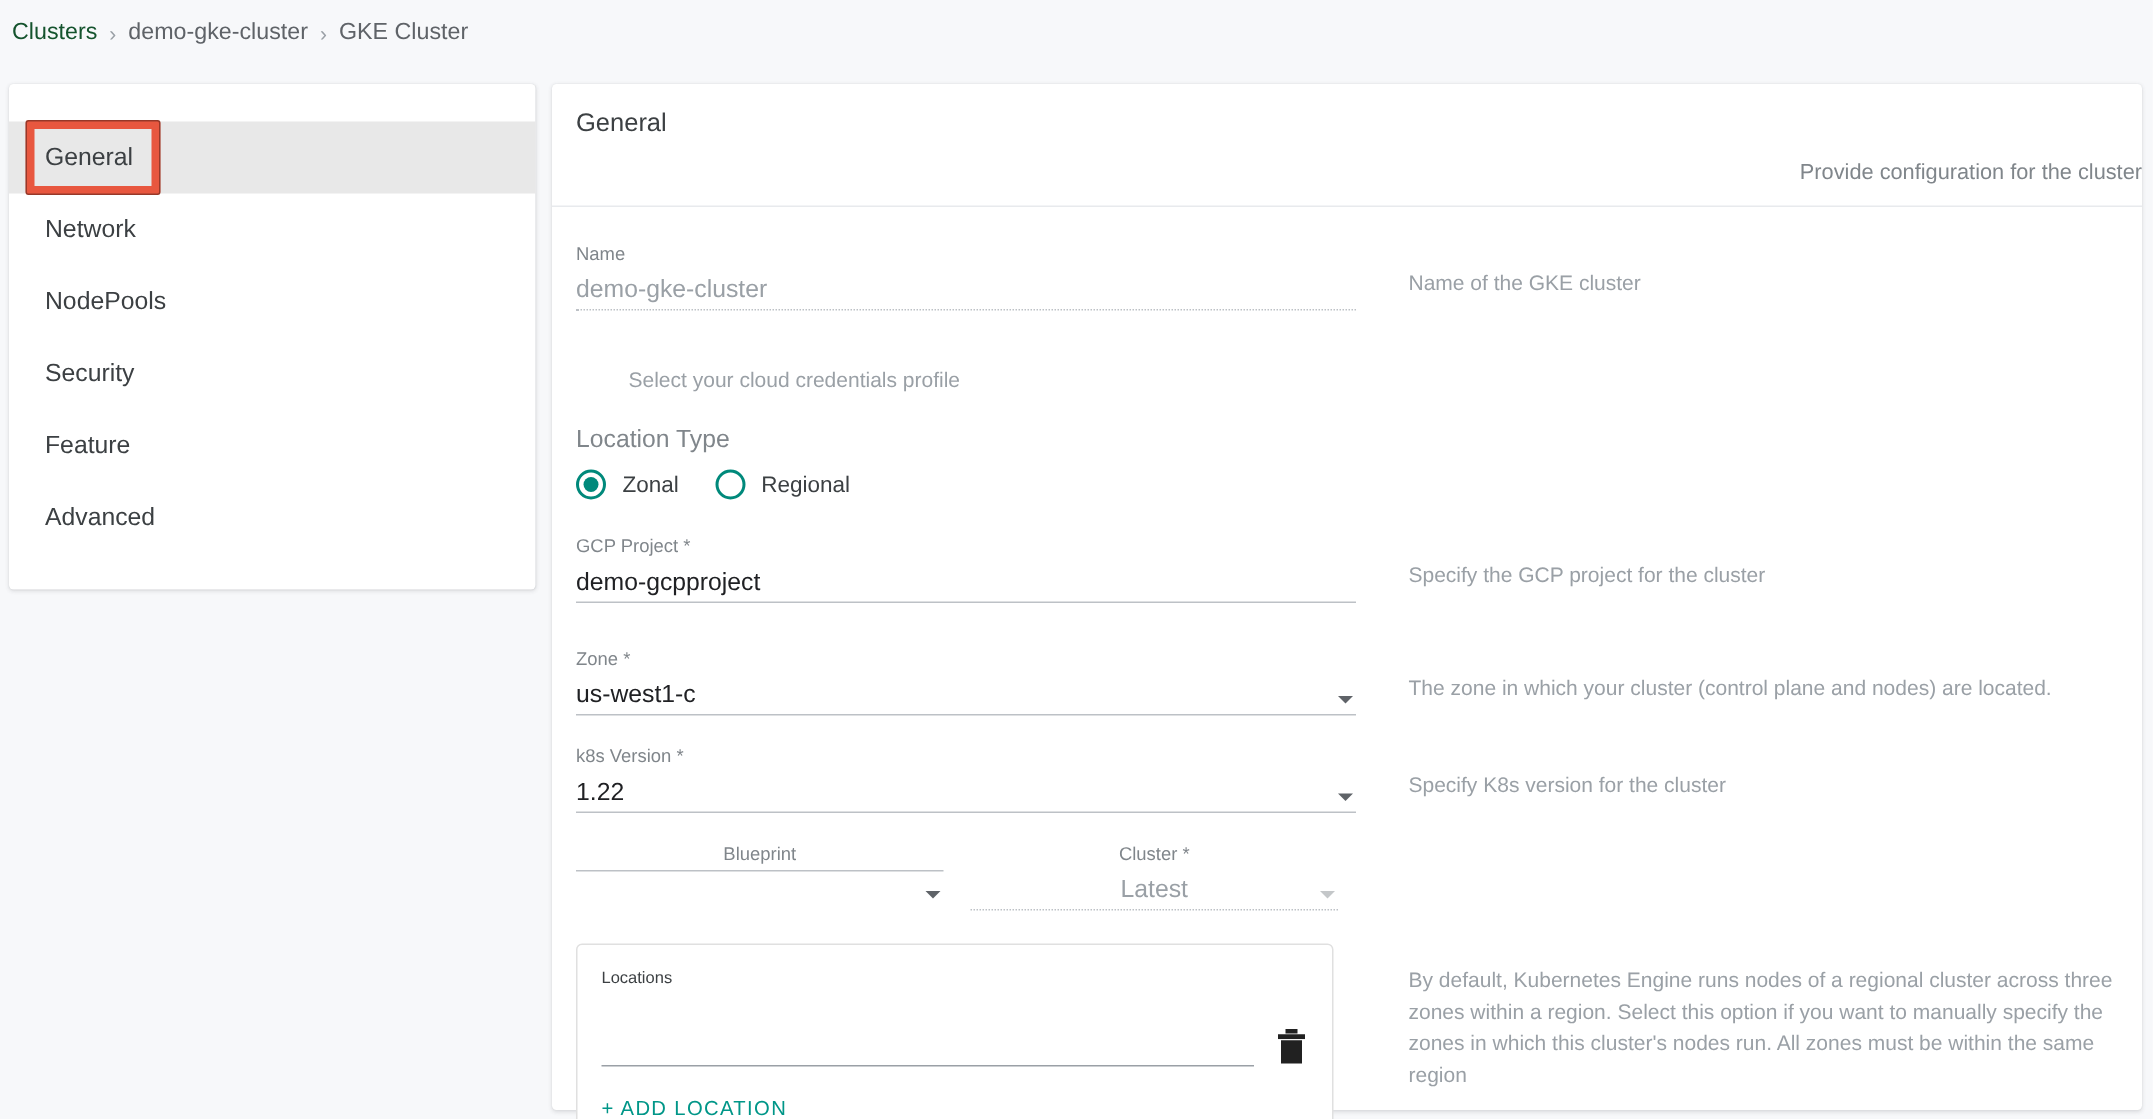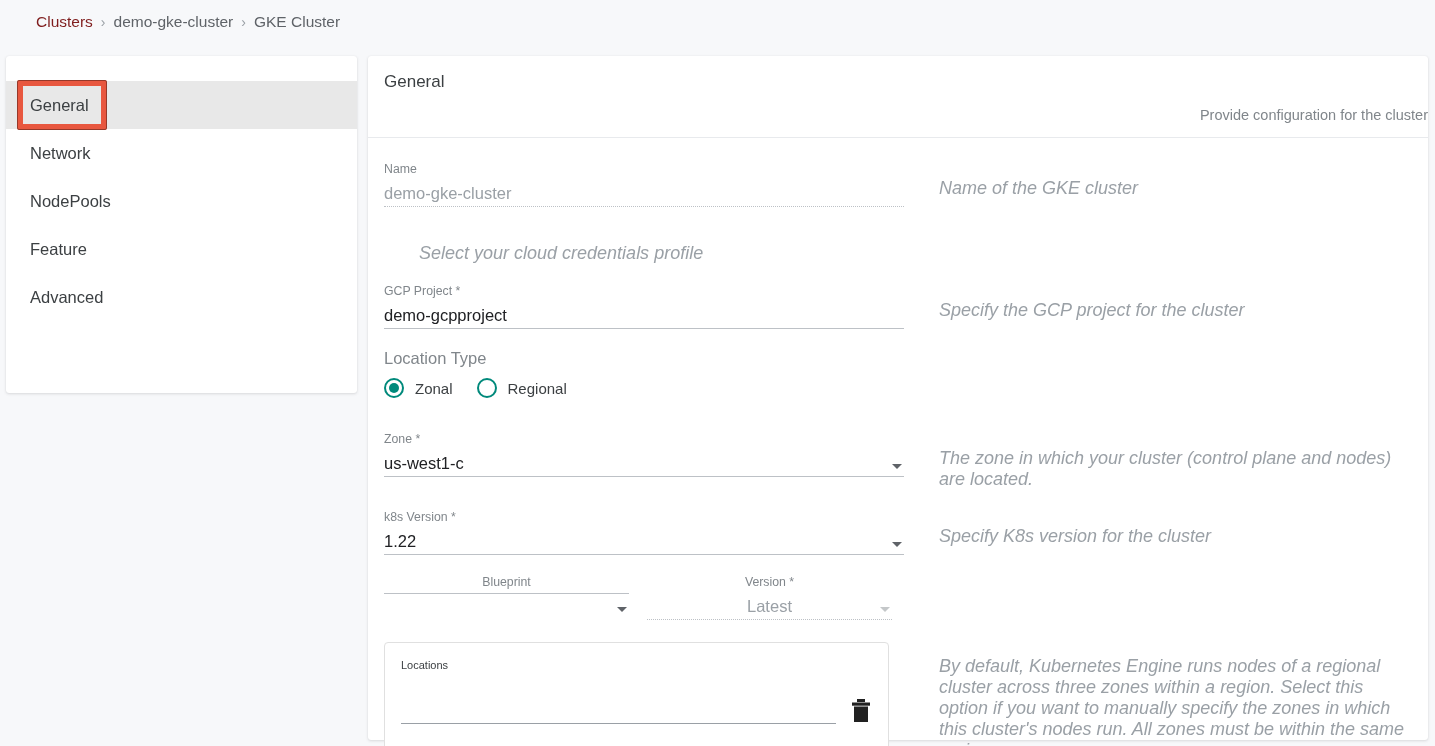--- a/index.html
+++ b/index.html
@@ -12,21 +12,21 @@
   }
 
   
   .breadcrumb {
     position: absolute;
     left: 8px; top: 10px;
     display: flex; align-items: center;
     font-size: 15.5px;
     height: 24px;
   }
-  .crumb-link { color: #7f1d1d; cursor: pointer; margin-left: 28px; }
+  .crumb-link { color: #14532d; cursor: pointer; }
   .crumb-sep { color: #9aa0a6; margin: 0 8px; font-size: 14px; }
   .crumb-plain { color: #5f6368; }
 
   
   .sidebar-card {
     position: absolute;
     left: 6px; top: 56px;
     width: 351px; height: 337px;
     background: #ffffff;
     border-radius: 3px;
@@ -76,21 +76,21 @@
   .main-sub { font-size: 14.5px; color: #80868b; text-align: right; }
   .hdr-divider { height: 1px; background: #e8eaed; width: 100%; }
 
   .form-body { position: relative; padding: 16px 16px 0 16px; }
 
   
   .row { display: flex; align-items: flex-start; }
   .field-col { width: 520px; flex: 0 0 520px; }
   .help-col {
     flex: 1;
-    font-size: 18px; font-style: italic;
+    font-size: 14px; 
     color: #9aa0a6; line-height: 21px;
     padding-left: 35px;
   }
 
   .field { position: relative; padding-top: 8px; }
   .field-label {
     font-size: 12.3px; color: #80868b;
     margin-bottom: 4px; display: block;
   }
   .field-value {
@@ -167,20 +167,23 @@
   <div class="nav-item selected first">
     <span>General</span>
   </div>
   <div class="nav-item">
     <span>Network</span>
   </div>
   <div class="nav-item">
     <span>NodePools</span>
   </div>
   <div class="nav-item">
+    <span>Security</span>
+  </div>
+  <div class="nav-item">
     <span>Feature</span>
   </div>
   <div class="nav-item">
     <span>Advanced</span>
   </div>
 </div>
 <div class="annot-box"></div>
 
 <div class="main-card">
 
@@ -198,31 +201,20 @@
           <span class="field-label">Name</span>
           <div class="field-value disabled">demo-gke-cluster</div>
           <div class="underline dotted"></div>
         </div>
       </div>
       <div class="help-col" style="padding-top:24px">Name of the GKE cluster</div>
     </div>
 
     <div class="row" style="margin-top:12px">
       <div class="help-col" style="padding-top:24px">Select your cloud credentials profile</div>
-    </div>
-
-    <div class="row" style="margin-top:12px">
-      <div class="field-col">
-        <div class="field">
-          <span class="field-label">GCP Project *</span>
-          <div class="field-value">demo-gcpproject</div>
-          <div class="underline"></div>
-        </div>
-      </div>
-      <div class="help-col" style="padding-top:24px">Specify the GCP project for the cluster</div>
     </div>
 
     <div class="row">
       <div class="field-col">
         <div class="loc-type-label">Location Type</div>
         <div class="radio-row">
           <div class="radio-opt">
             <span class="radio">
                 <span class="dot"></span>
               </span>
@@ -230,20 +222,31 @@
           </div>
           <div class="radio-opt">
             <span class="radio"></span>
             <span class="radio-text">Regional</span>
           </div>
         </div>
       </div>
       <div class="help-col"></div>
     </div>
 
+    <div class="row" style="margin-top:12px">
+      <div class="field-col">
+        <div class="field">
+          <span class="field-label">GCP Project *</span>
+          <div class="field-value">demo-gcpproject</div>
+          <div class="underline"></div>
+        </div>
+      </div>
+      <div class="help-col" style="padding-top:24px">Specify the GCP project for the cluster</div>
+    </div>
+
     <div class="row" style="margin-top:22px">
       <div class="field-col">
         <div class="field">
           <span class="field-label">Zone *</span>
           <div class="field-value">us-west1-c</div>
           <div class="underline"></div>
           <div class="caret"></div>
         </div>
       </div>
       <div class="help-col" style="padding-top:24px">The zone in which your cluster (control plane and nodes) are located.</div>
@@ -263,21 +266,21 @@
 
     <div class="row" style="margin-top:12px">
       <div class="field-col">
         <div class="two-up">
           <div class="field">
             <span class="field-label">Blueprint</span>
             <div class="underline"></div>
             <div class="caret"></div>
           </div>
           <div class="field">
-            <span class="field-label">Version *</span>
+            <span class="field-label">Cluster *</span>
             <div class="field-value disabled">Latest</div>
             <div class="underline dotted"></div>
             <div class="caret faded"></div>
           </div>
         </div>
       </div>
       <div class="help-col"></div>
     </div>
 
     <div class="row">

